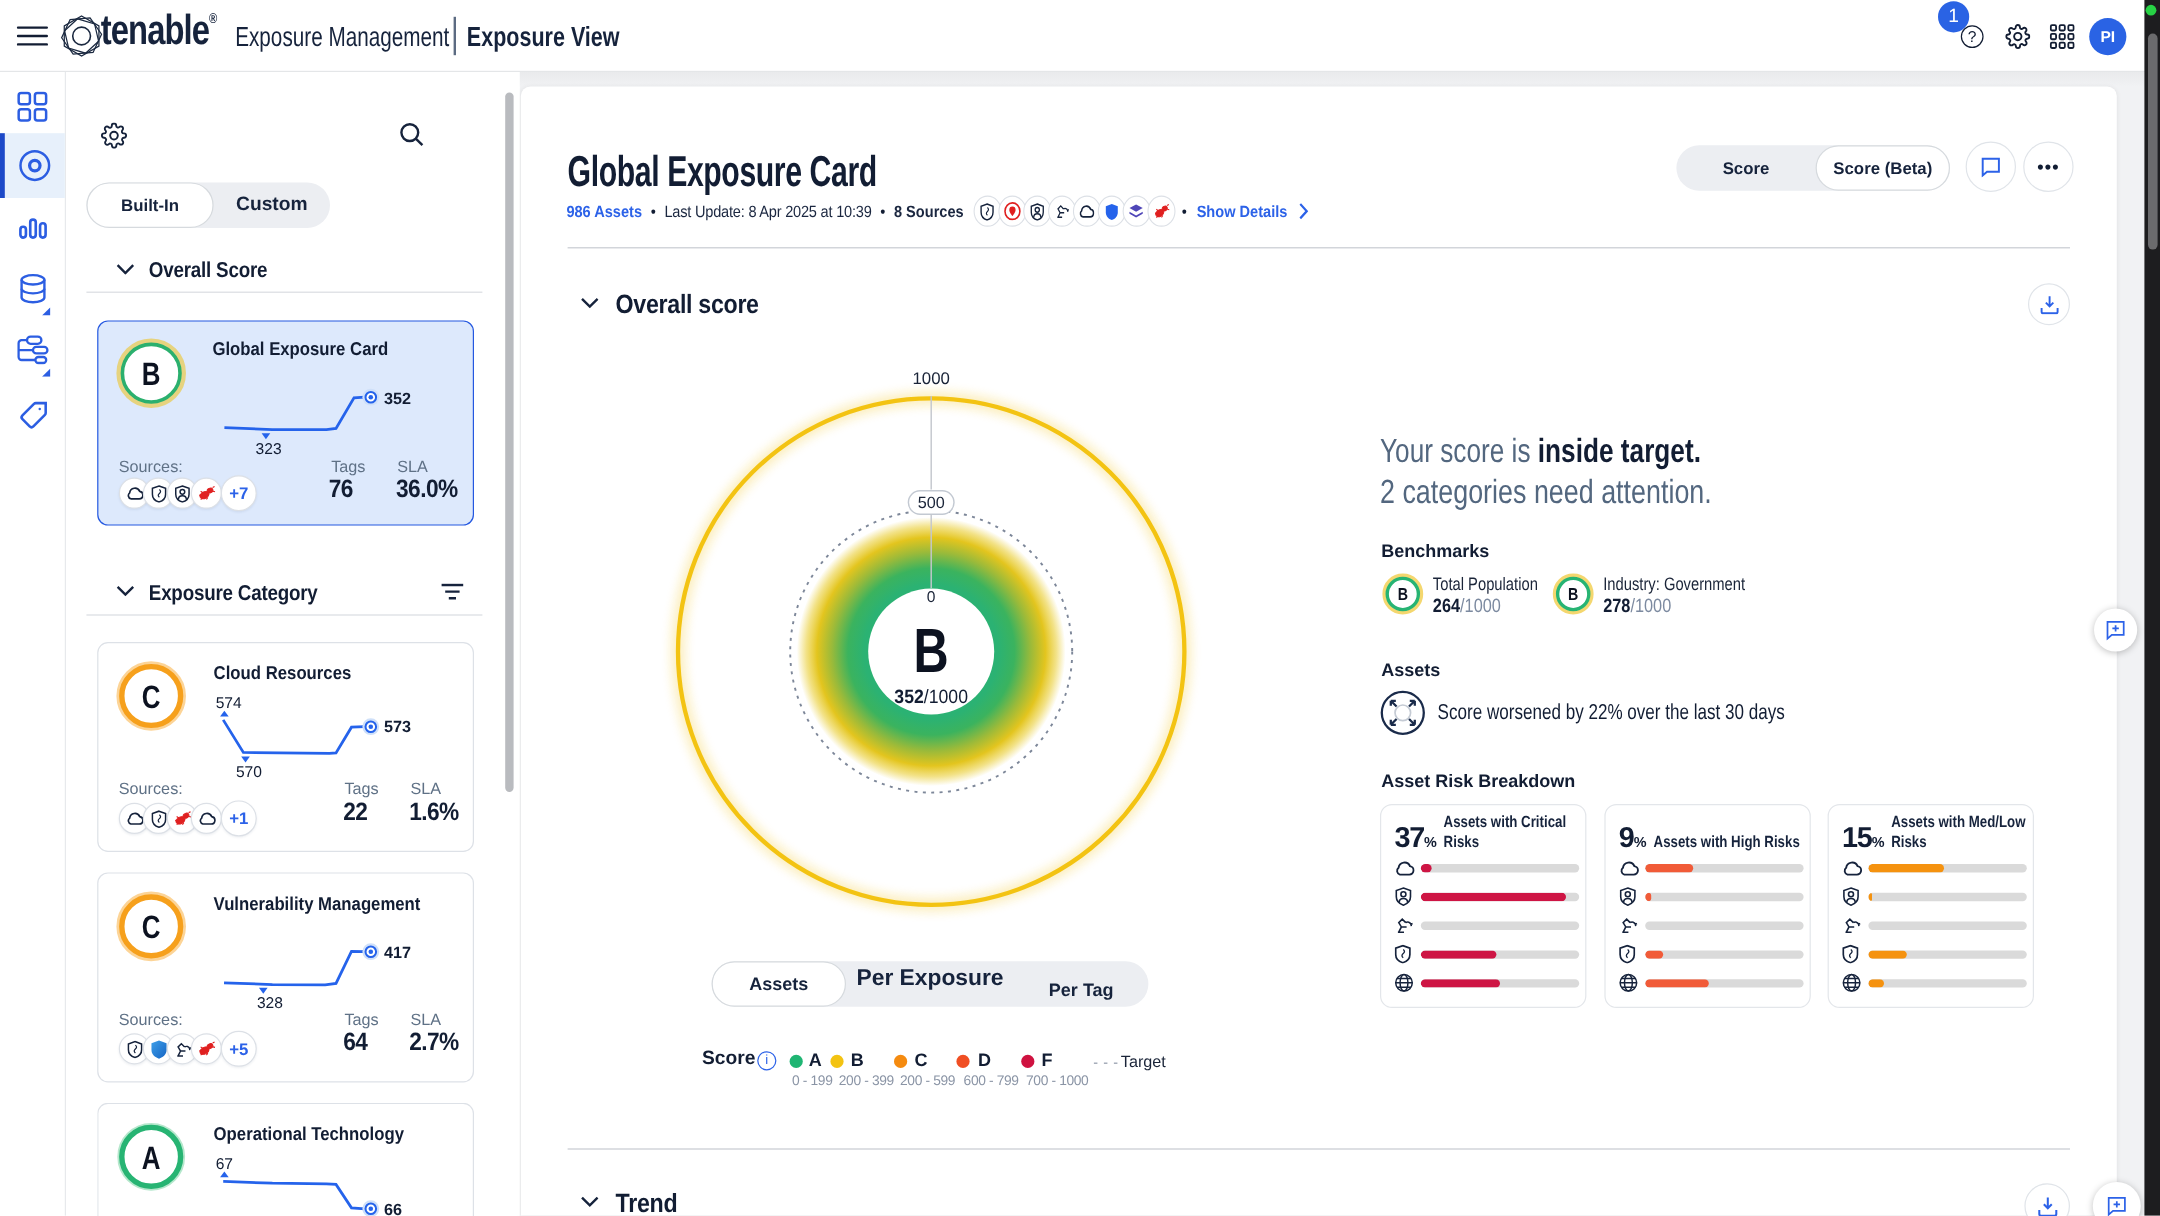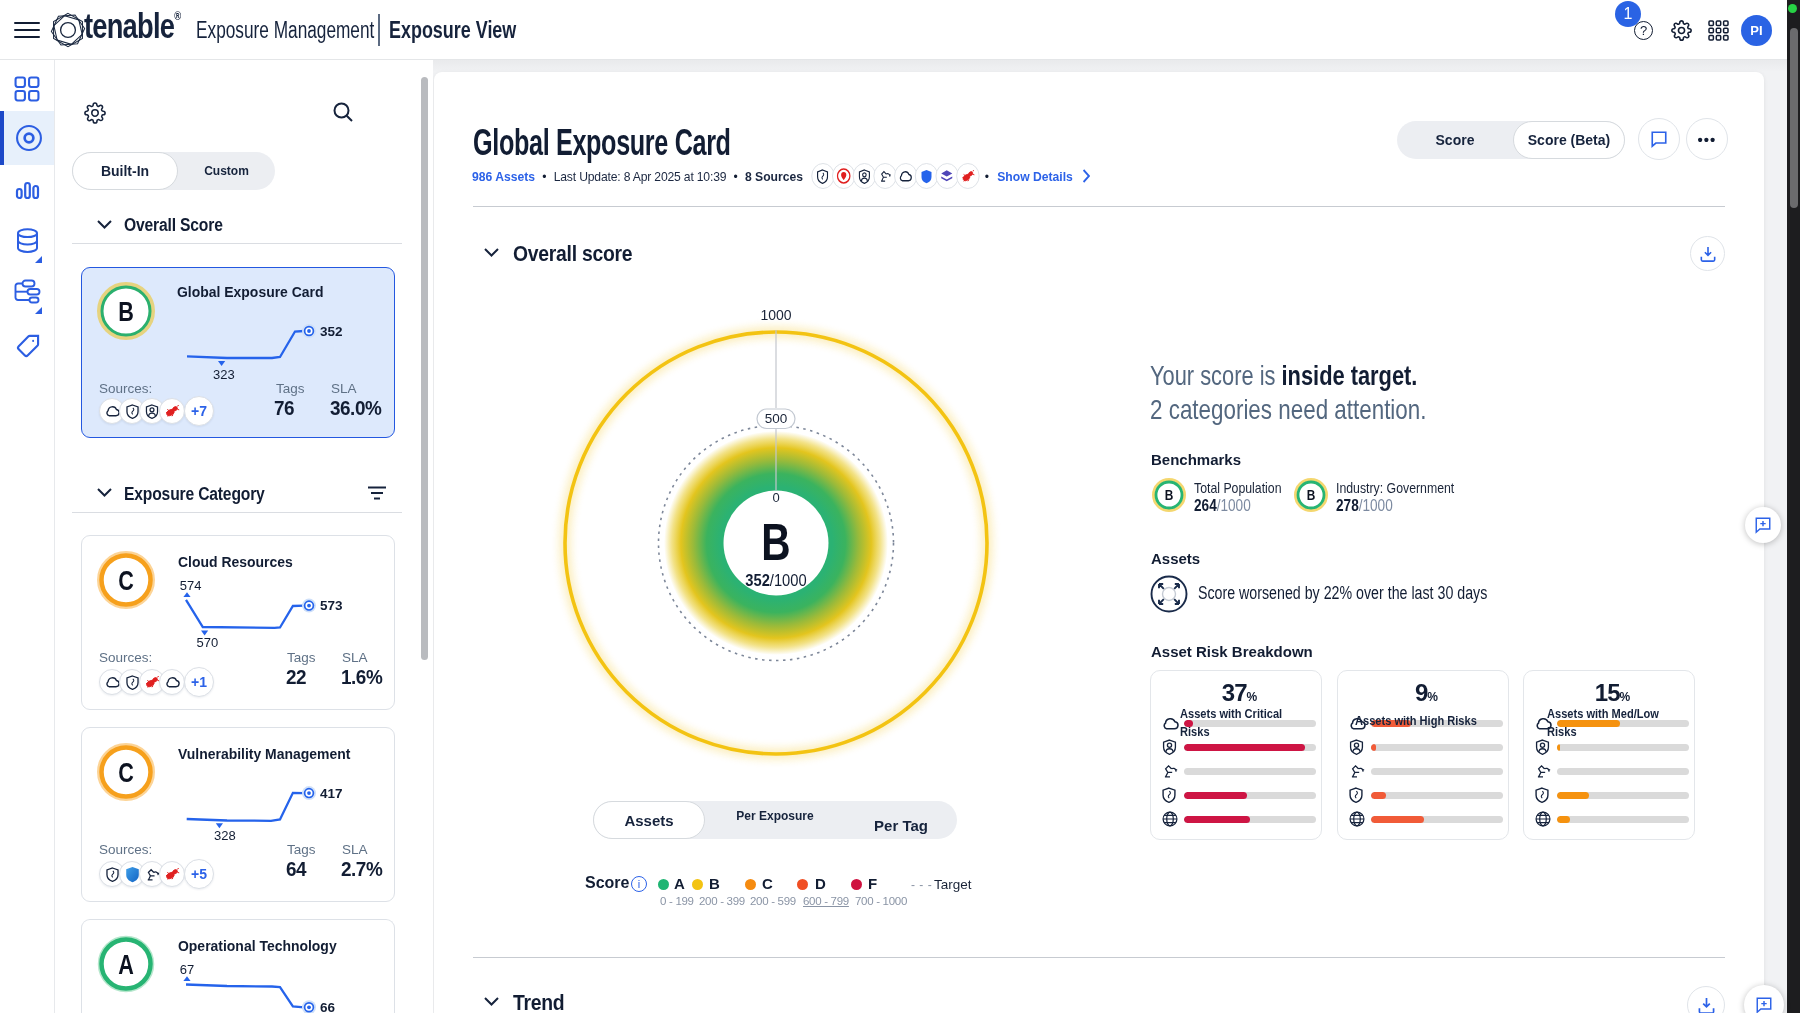--- a/index.html
+++ b/index.html
@@ -33,21 +33,21 @@
 .meta { font-size:14px; color:#1b2740; }
 .divider { position:absolute; height:1px; background:#c7cbd1; }
 .h2 { font-size:22px; font-weight:bold; color:#121d33; letter-spacing:-0.3px; transform:scaleX(0.88); transform-origin:left; white-space:nowrap; }
 .roundbtn { position:absolute; background:#fff; border:1px solid #e0e4e9; border-radius:50%; display:flex; align-items:center; justify-content:center; }
 
 #scrollstrip { position:absolute; right:0; top:0; width:13px; height:1013px; background:#1d1d1f; z-index:40; }
 #scrollthumb { position:absolute; right:2px; top:28px; width:8px; height:180px; background:#6b6b6d; border-radius:4px; }
 #greendot { position:absolute; right:3px; top:4px; width:9px; height:9px; border-radius:50%; background:#27d245; }
 
 .bkcard { width:172px; height:170px; background:#fff; border:1px solid #e3e6ea; border-radius:10px; padding:10px 5px 0 11px; }
-.bkhead { display:flex; align-items:center; height:30px;flex-direction:column; }
+.bkhead { display:flex; align-items:flex-end; height:30px; }
 .bkpct { font-size:24px; font-weight:bold; color:#121d33; letter-spacing:-1px; line-height:1; }
 .bkpctsign { font-size:12px; font-weight:bold; color:#121d33; }
 .bktitle { font-size:13.5px; font-weight:bold; color:#16233c; margin-left:7px; line-height:1.3; transform:scaleX(0.82); transform-origin:left top; white-space:nowrap; text-align:left; display:block; }
 .bkrow { display:flex; align-items:center; height:24px; }
 .bkicon { width:22px; display:inline-flex; justify-content:flex-start; }
 .bkbar { flex:1; height:7px; background:#dadada; border-radius:3.5px; overflow:hidden; display:inline-block; }
 .bkbar span { display:block; height:7px; border-radius:3.5px; }
 .mc { width:26px; height:26px; border-radius:50%; background:#fff; border:1px solid #dce0e6; display:inline-flex; align-items:center; justify-content:center; margin-right:-3px; flex:none; }
 .ldot { position:absolute; top:807px; width:11px; height:11px; border-radius:50%; }
 .llet { position:absolute; top:803px; font-size:15px; font-weight:bold; color:#121d33; }
@@ -153,21 +153,21 @@
   <svg class="abs" style="left:29px;top:42px" width="22" height="22" viewBox="0 0 24 24" fill="none" stroke="#16233c" stroke-width="1.7">
       <path d="M12 15.5a3.5 3.5 0 1 0 0-7 3.5 3.5 0 0 0 0 7z"></path>
       <path d="M19.4 15a1.6 1.6 0 0 0 .33 1.77l.06.06a2 2 0 1 1-2.83 2.83l-.06-.06a1.6 1.6 0 0 0-1.77-.33 1.6 1.6 0 0 0-1 1.51V21a2 2 0 1 1-4 0v-.09a1.6 1.6 0 0 0-1-1.51 1.6 1.6 0 0 0-1.77.33l-.06.06a2 2 0 1 1-2.83-2.83l.06-.06A1.6 1.6 0 0 0 4.6 15a1.6 1.6 0 0 0-1.51-1H3a2 2 0 1 1 0-4h.09a1.6 1.6 0 0 0 1.51-1 1.6 1.6 0 0 0-.33-1.77l-.06-.06A2 2 0 1 1 7.04 4.34l.06.06a1.6 1.6 0 0 0 1.77.33h.13a1.6 1.6 0 0 0 1-1.51V3a2 2 0 1 1 4 0v.09a1.6 1.6 0 0 0 1 1.51 1.6 1.6 0 0 0 1.77-.33l.06-.06a2 2 0 1 1 2.83 2.83l-.06.06a1.6 1.6 0 0 0-.33 1.77v.13a1.6 1.6 0 0 0 1.51 1H21a2 2 0 1 1 0 4h-.09a1.6 1.6 0 0 0-1.51 1z"></path>
     </svg>
   <svg class="abs" style="left:277px;top:41px" width="22" height="22" viewBox="0 0 22 22" fill="none" stroke="#16233c" stroke-width="2">
       <circle cx="9.5" cy="9.5" r="7"></circle>
       <line x1="14.7" y1="14.7" x2="20" y2="20"></line>
     </svg>
   <div class="pillwrap" style="left:17px;top:92px;width:203px;height:38px;"></div>
   <div class="pill-on abs" style="left:17px;top:92px;width:106px;height:38px;font-size:14px;">Built-In</div>
-  <div class="pill-off abs" style="left:123px;top:92px;width:97px;height:38px;font-size:12px;">Custom</div>
+  <div class="pill-off abs" style="left:123px;top:92px;width:97px;height:38px;font-size:16px;">Custom</div>
 
   <svg class="abs" style="left:42px;top:160px" width="15" height="9" viewBox="0 0 15 9" fill="none" stroke="#16233c" stroke-width="2">
       <polyline points="1,1 7.5,7.5 14,1"></polyline>
     </svg>
   <div class="abs sechead" style="left:69px;top:155px;">Overall Score</div>
   <div class="divider" style="left:17px;top:183px;width:330px;background:#dadde2"></div>
 
   <div class="carD sel" style="top:207px;height:171px;">
     <svg class="abs" style="left:13px;top:12px" width="62" height="62">
       <circle cx="31" cy="31" r="26.5" fill="none" stroke="#ecc52c" stroke-width="5" opacity="0.6"></circle>
@@ -469,39 +469,39 @@
       <line x1="236" y1="120.5" x2="236" y2="182" stroke="#c3c7cd" stroke-width="1.2"></line>
       <circle cx="236" cy="235" r="52.5" fill="#fff"></circle>
       <text x="236" y="12" font-size="14" fill="#1a2438" text-anchor="middle" font-family="Liberation Sans">1000</text>
       <text x="236" y="194" font-size="13" fill="#1a2438" text-anchor="middle" font-family="Liberation Sans">0</text>
       <text x="302.5" y="252" font-size="52" font-weight="bold" fill="#0c1220" text-anchor="middle" font-family="Liberation Sans" transform="scale(0.78 1)">B</text>
       <text x="256.5" y="278" font-size="16" fill="#121d33" text-anchor="middle" font-family="Liberation Sans" transform="scale(0.92 1)"><tspan font-weight="bold">352</tspan><tspan>/1000</tspan></text>
     </svg>
 
     <div class="pillwrap" style="left:159px;top:729px;width:364px;height:38px;"></div>
     <div class="pill-on abs" style="left:159px;top:729px;width:112px;height:38px;font-size:15px;">Assets</div>
-    <div class="pill-off abs" style="left:271px;top:729px;width:140px;height:30px;font-size:12px;">Per Exposure</div>
+    <div class="pill-off abs" style="left:271px;top:729px;width:140px;height:30px;font-size:19px;">Per Exposure</div>
     <div class="pill-off abs" style="left:411px;top:729px;width:112px;height:48px;font-size:15px;">Per Tag</div>
 
     <div class="abs" style="left:151px;top:802px;font-size:16px;font-weight:bold;color:#121d33;">Score</div>
     <div class="abs" style="left:197px;top:804px;width:16px;height:16px;border:1.5px solid #2c62e8;border-radius:50%;display:flex;align-items:center;justify-content:center;font-size:11px;color:#2c62e8;">i</div>
     <span class="ldot" style="left:224px;background:#1fb573;"></span>
       <span class="llet" style="left:240px;">A</span>
     <span class="ldot" style="left:258px;background:#f3c312;"></span>
       <span class="llet" style="left:275px;">B</span>
     <span class="ldot" style="left:311px;background:#f58b10;"></span>
       <span class="llet" style="left:328px;">C</span>
     <span class="ldot" style="left:363px;background:#f04e23;"></span>
       <span class="llet" style="left:381px;">D</span>
     <span class="ldot" style="left:417px;background:#cf1240;"></span>
       <span class="llet" style="left:434px;">F</span>
     <span class="lrange" style="left:226px;">0 - 199</span>
     <span class="lrange" style="left:265px;">200 - 399</span>
     <span class="lrange" style="left:316px;">200 - 599</span>
-    <span class="lrange" style="left:369px;text-decoration:underline;">600 - 799</span>
+    <span class="lrange" style="left:369px;">600 - 799</span>
     <span class="lrange" style="left:421px;">700 - 1000</span>
     <div class="abs" style="left:477px;top:806px;color:#8a94a5;font-size:12px;letter-spacing:0.5px;">- - -</div>
     <div class="abs" style="left:500px;top:805px;color:#1a2438;font-size:13.5px;">Target</div>
 
     <div class="abs" style="left:716px;top:288px;font-size:28px;color:#53677f;transform:scaleX(0.78);transform-origin:left;white-space:nowrap;">Your score is <span style="color:#121d33;font-weight:bold;">inside target.</span></div>
     <div class="abs" style="left:716px;top:322px;font-size:28px;color:#53677f;transform:scaleX(0.8);transform-origin:left;white-space:nowrap;">2 categories need attention.</div>
 
     <div class="abs" style="left:717px;top:379px;font-size:15px;font-weight:bold;color:#121d33;">Benchmarks</div>
     <svg class="abs" style="left:716px;top:404px" width="38" height="38">
       <circle cx="19" cy="19" r="15.5" fill="none" stroke="#f0ca3f" stroke-width="3" opacity="0.75"></circle>

